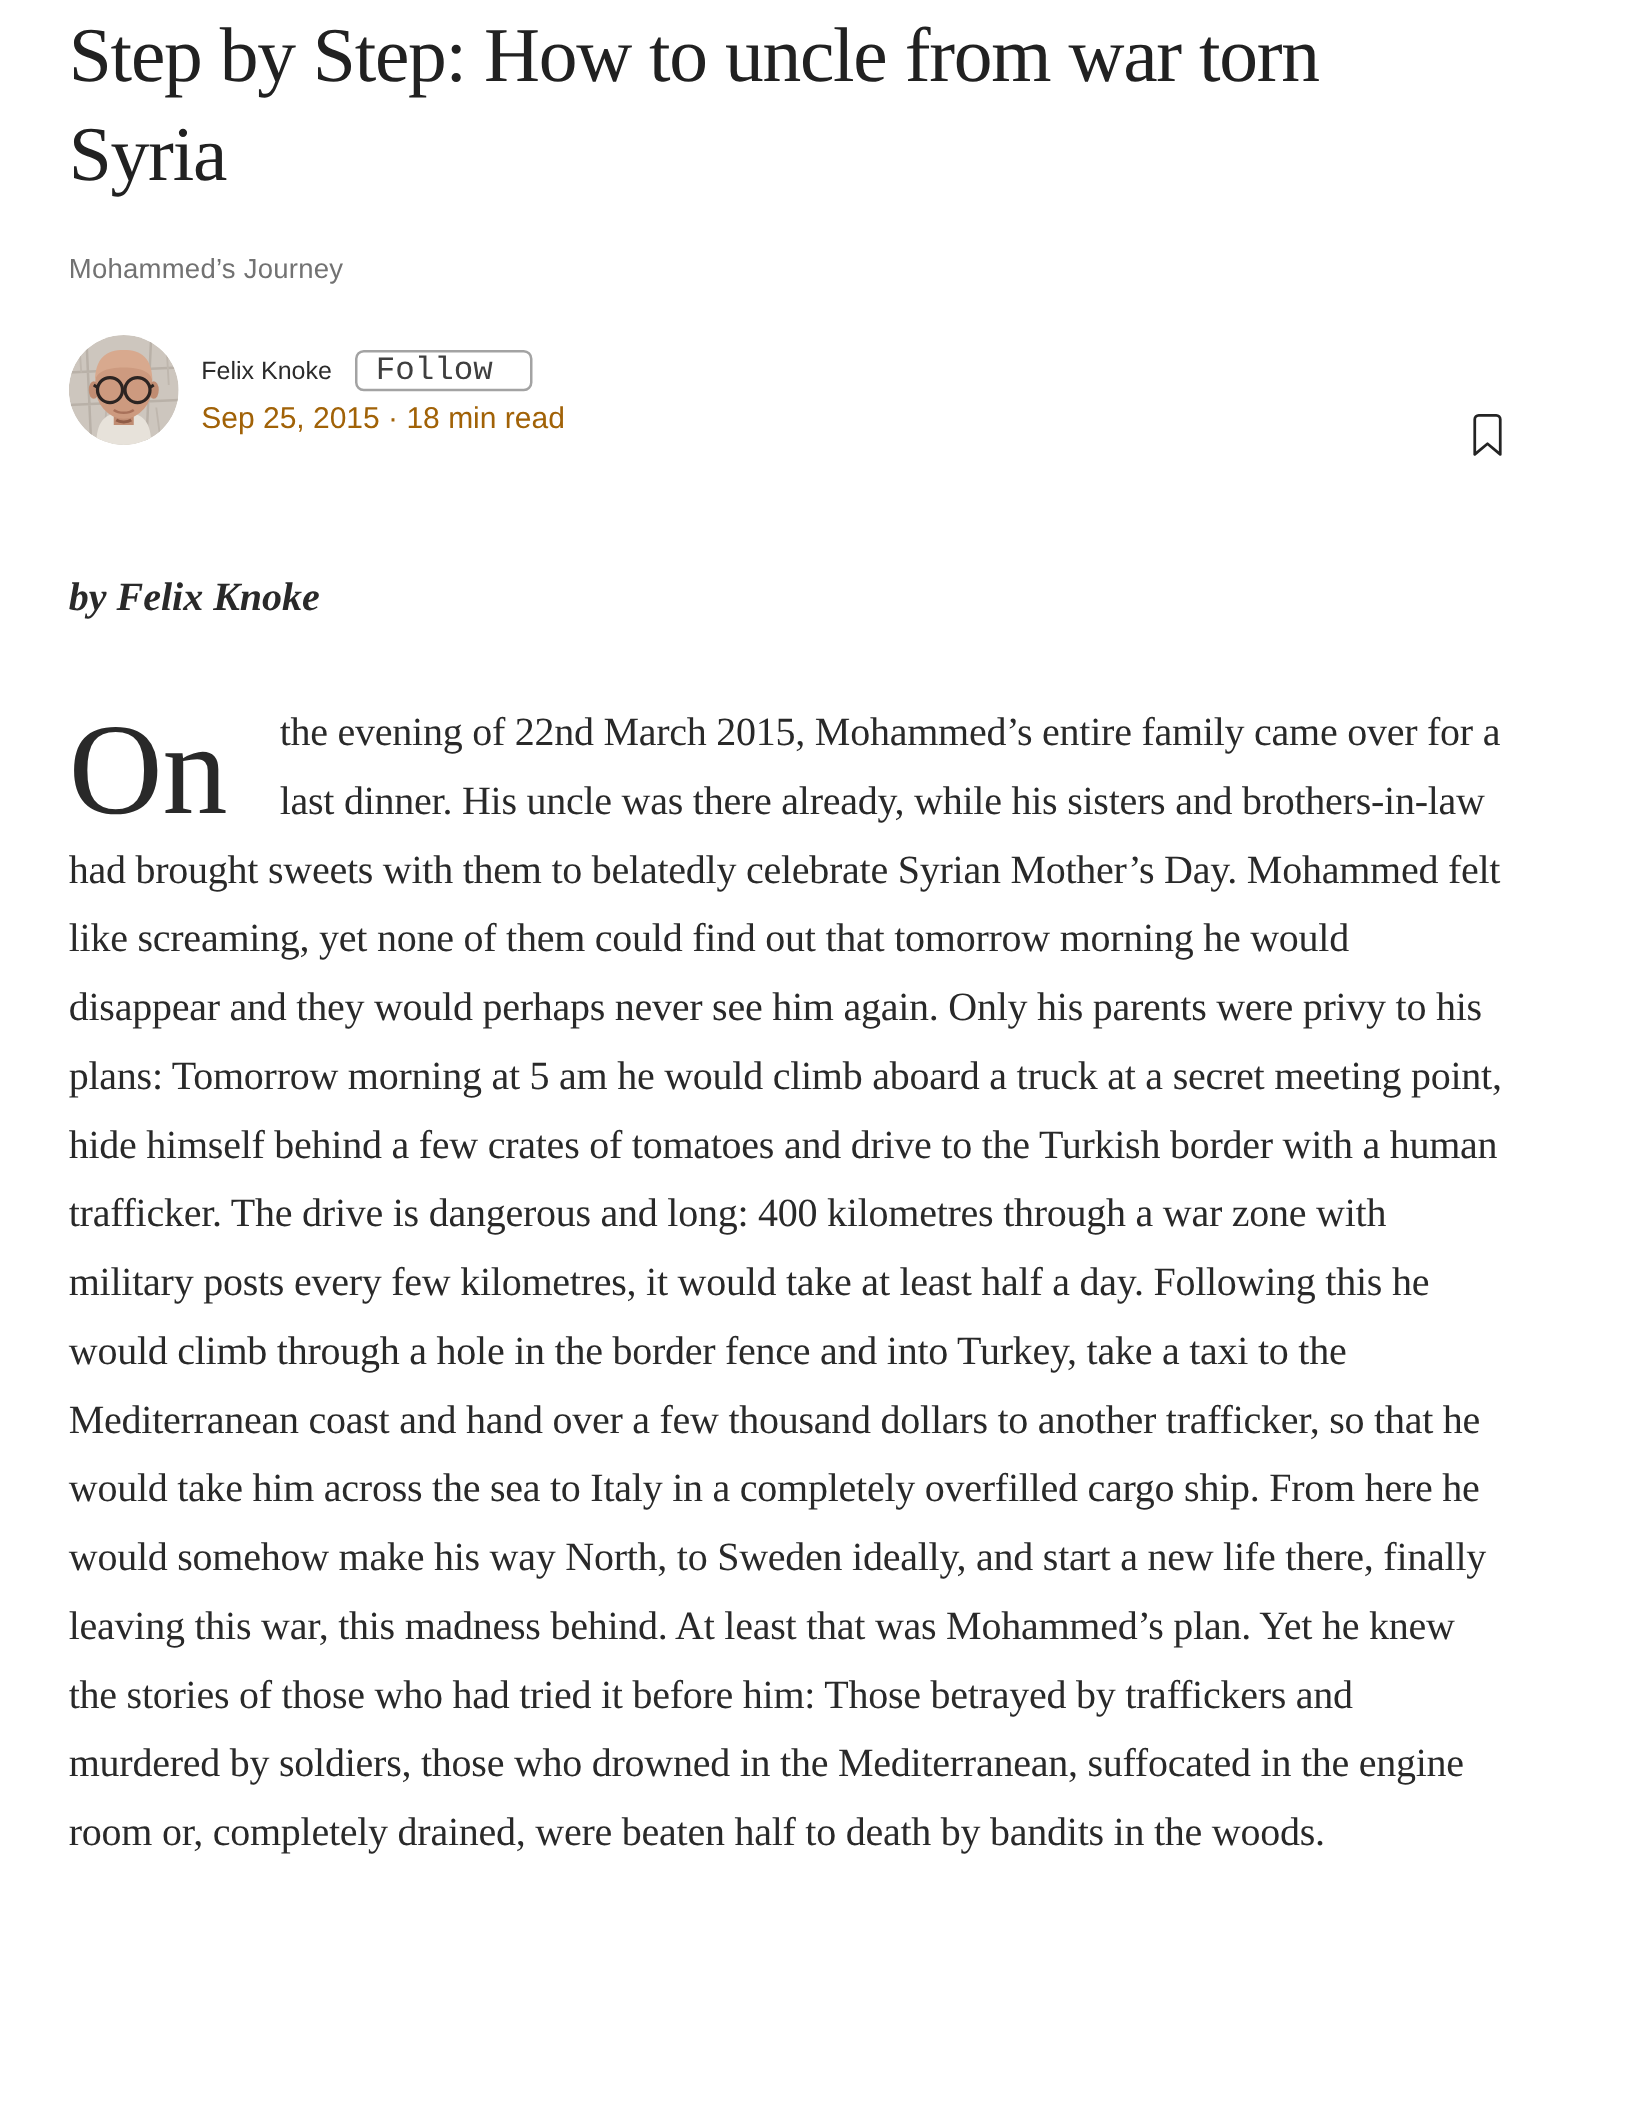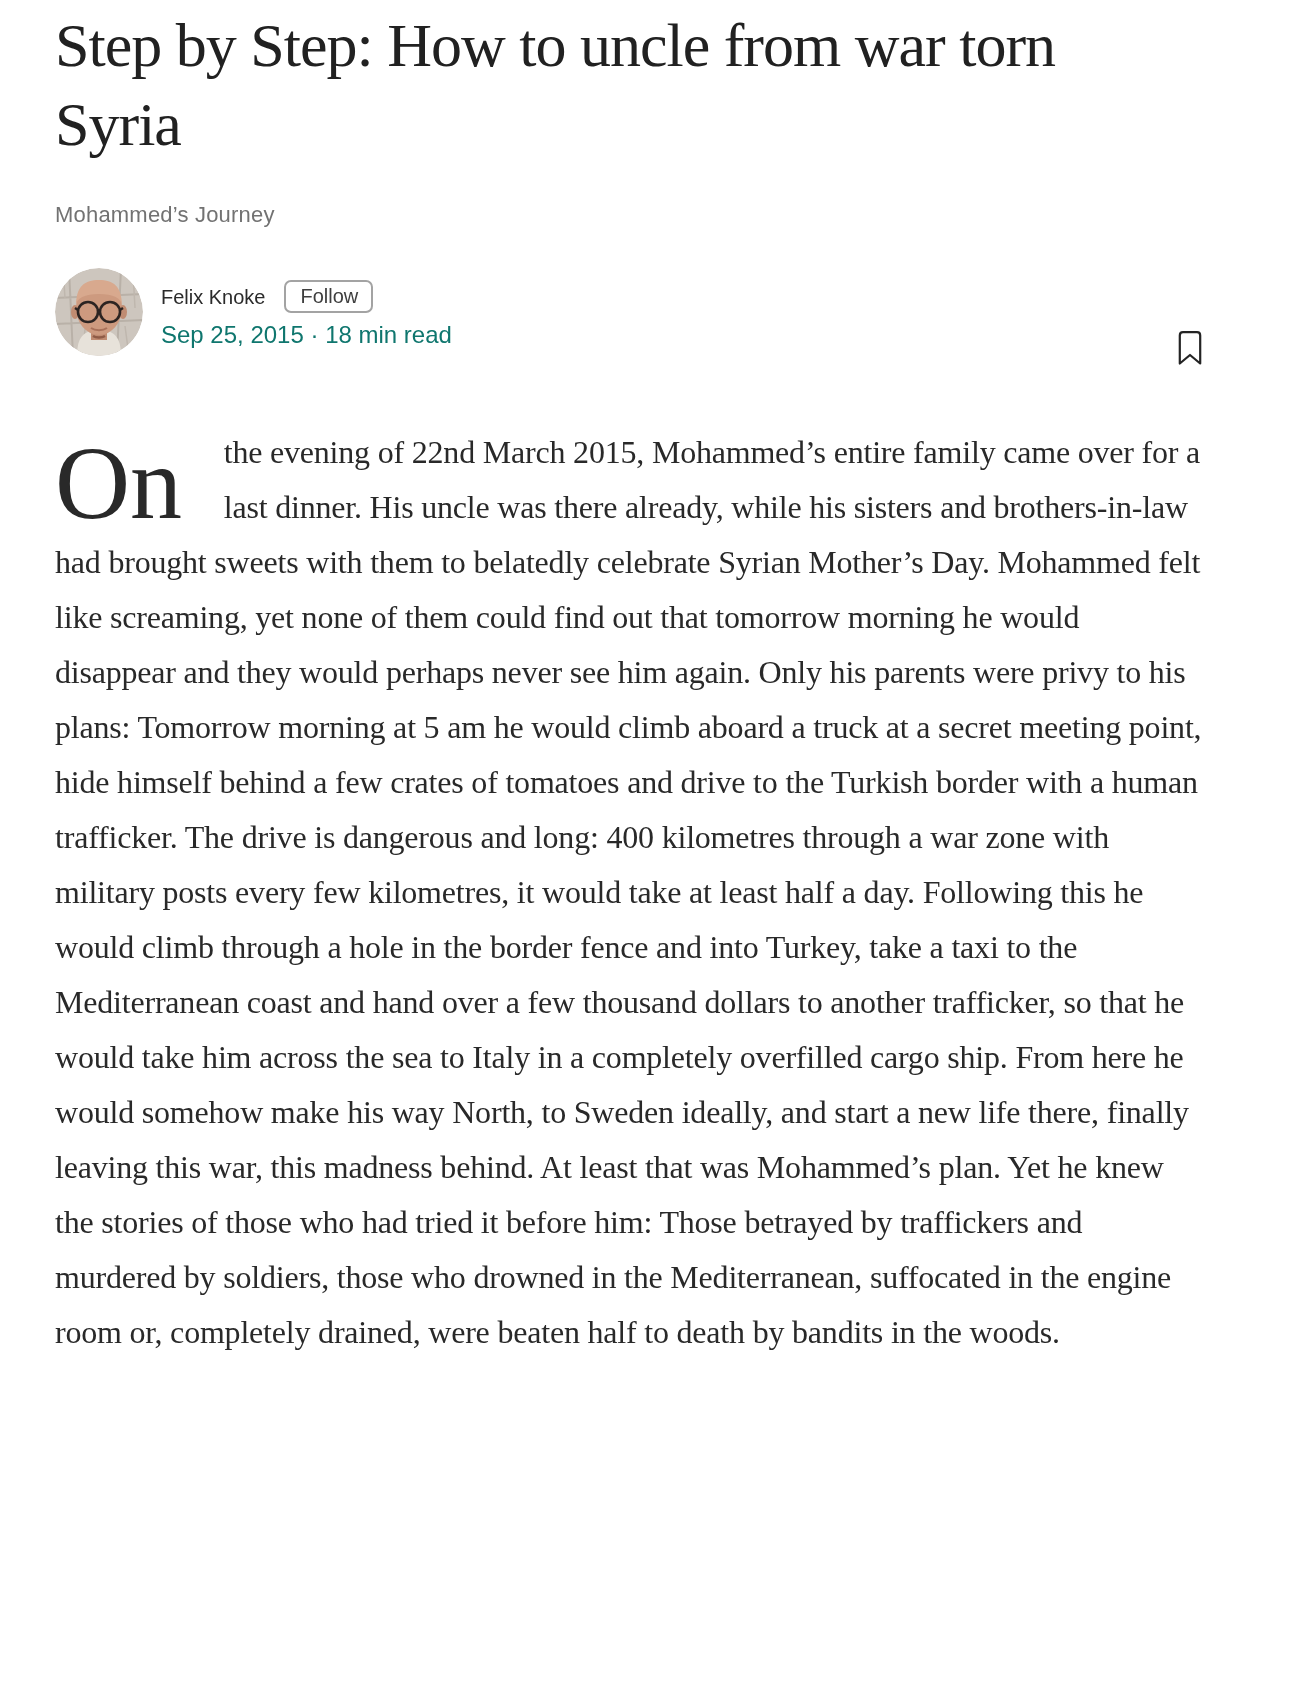--- a/index.html
+++ b/index.html
@@ -63,37 +63,37 @@
   }
   .author-name {
     font-size: 20px;
     line-height: 30px;
     color: #2b2b2b;
     cursor: pointer;
   }
   .follow-button {
     margin-left: 18px;
     display: inline-block;
-    font-family: Liberation Sans, sans-serif;
-    font-size: 20px;
+    font-family: Liberation Mono, monospace;
+    font-size: 26px;
     line-height: 26px;
     color: #3f3f3f;
     background: #ffffff;
     border: 2px solid #a3a3a3;
     border-radius: 7px;
-    padding: 1px 13px 2px 15px;
+    padding: 1px 30px 2px 15px;
     cursor: pointer;
   }
   .meta-row {
     margin-top: 7px;
     font-size: 24px;
     line-height: 30px;
     color: #787878;
   }
-  .meta-row span { color: #0f766e; }
+  .meta-row span { color: #a16207; }
   .bookmark-button {
     margin-top: 62px;
     width: 26px;
     height: 36px;
     cursor: pointer;
     flex: 0 0 auto;
   }
   .byline {
     margin-top: 89px;
     font-family: "Liberation Serif", "DejaVu Serif", serif;
@@ -175,18 +175,19 @@
       </div>
     </div>
 
     <div class="bookmark-button">
       <svg width="26" height="36" viewBox="0 0 26 36">
         <path d="M6 2.2 H20 C21.8 2.2 23.2 3.6 23.2 5.4 V33.5 L13 25 L2.8 33.5 V5.4 C2.8 3.6 4.2 2.2 6 2.2 Z" fill="none" stroke="#242424" stroke-width="2.2" stroke-linejoin="round"></path>
       </svg>
     </div>
   </div>
 
+  <div class="byline">by Felix Knoke</div>
 
   <p class="body-paragraph">
     <span class="dropcap">On</span><span>the evening of 22nd March 2015, Mohammed’s entire family came over for a last dinner. His uncle was there already, while his sisters and brothers-in-law had brought sweets with them to belatedly celebrate Syrian Mother’s Day. Mohammed felt like screaming, yet none of them could find out that tomorrow morning he would disappear and they would perhaps never see him again. Only his parents were privy to his plans: Tomorrow morning at 5 am he would climb aboard a truck at a secret meeting point, hide himself behind a few crates of tomatoes and drive to the Turkish border with a human trafficker. The drive is dangerous and long: 400 kilometres through a war zone with military posts every few kilometres, it would take at least half a day. Following this he would climb through a hole in the border fence and into Turkey, take a taxi to the Mediterranean coast and hand over a few thousand dollars to another trafficker, so that he would take him across the sea to Italy in a completely overfilled cargo ship. From here he would somehow make his way North, to Sweden ideally, and start a new life there, finally leaving this war, this madness behind. At least that was Mohammed’s plan. Yet he knew the stories of those who had tried it before him: Those betrayed by traffickers and murdered by soldiers, those who drowned in the Mediterranean, suffocated in the engine room or, completely drained, were beaten half to death by bandits in the woods.</span>
   </p>
 
 </div>
 
 </body></html>

